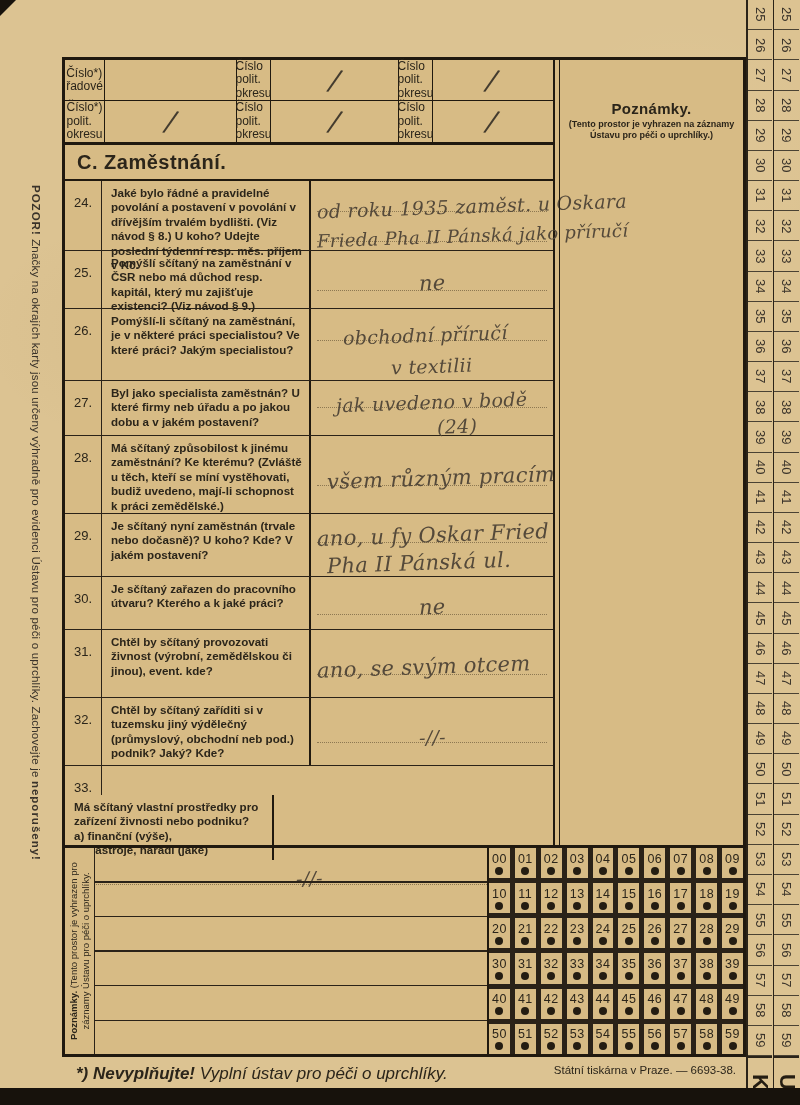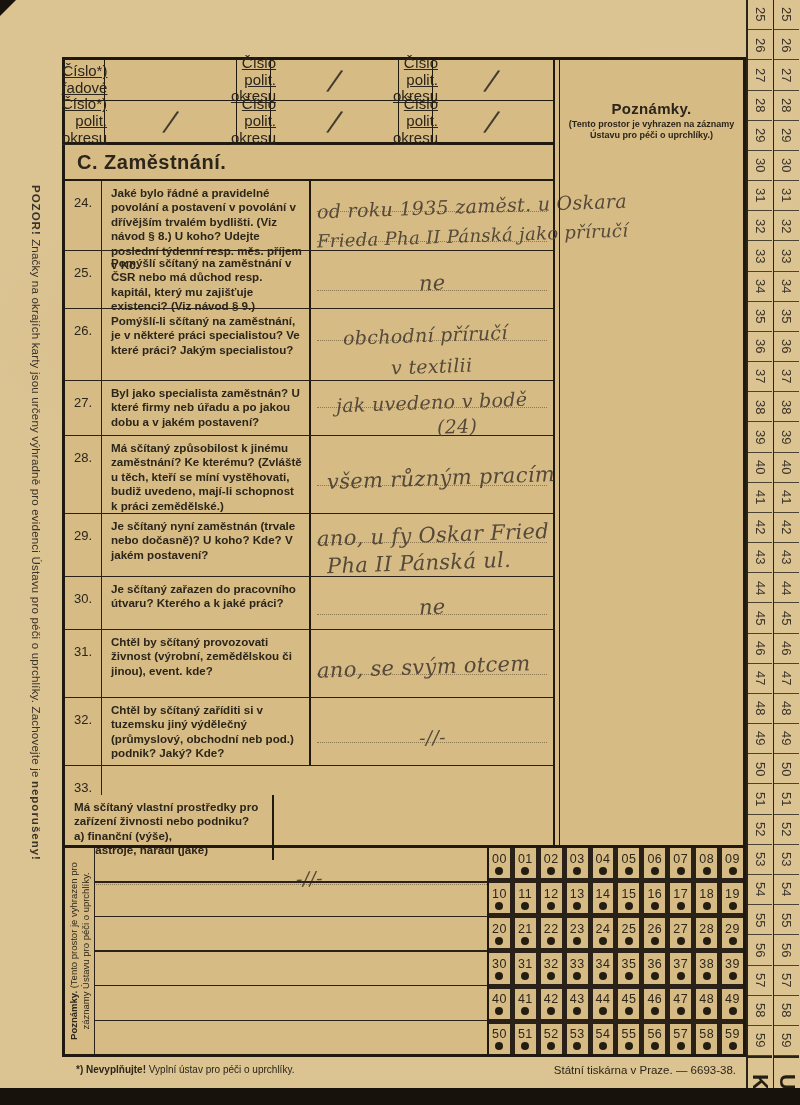--- a/index.html
+++ b/index.html
@@ -42,21 +42,21 @@
     border:3px solid #20190f;background:#d7bb85;}
   .card-inner{position:relative;width:678px;height:994px;}
 
   .left-block{position:absolute;left:0;top:0;width:490px;height:785px;box-sizing:border-box;
     border-right:2px solid #20190f;}
 
   
   .hdr-row{display:flex;height:41px;box-sizing:border-box;border-bottom:1px solid #20190f;}
   .hdr-row.r2{border-bottom:3px solid #20190f;height:44px;}
   .hdr-cell{box-sizing:border-box;border-right:1px solid #20190f;display:flex;align-items:center;justify-content:center;}
-  .hdr-label{font-size:15px;line-height:1.12;text-align:right;white-space:pre-line;color:#2b251a;text-decoration:underline;}
+  .hdr-label{font-size:12px;line-height:1.12;text-align:left;white-space:pre-line;color:#2b251a;}
   .hl1{width:40px;}.hv1{width:132px;}.hl2{width:34px;}.hv2{width:128px;}.hl3{width:34px;}.hv3{width:118px;border-right:none;}
   .slash{font-family:"DejaVu Serif",serif;font-style:italic;font-size:28px;font-weight:300;color:#433b2e;transform:rotate(8deg);}
 
   
   .sec-title{height:36px;box-sizing:border-box;border-bottom:2px solid #20190f;
     display:flex;align-items:center;padding-left:12px;
     font-size:20px;font-weight:bold;letter-spacing:.5px;}
 
   
   .q-row{display:flex;box-sizing:border-box;border-bottom:1px solid #2a2218;}
@@ -92,21 +92,21 @@
   .vlabel{position:absolute;left:3px;top:203px;width:200px;height:26px;
     transform:rotate(-90deg);transform-origin:0 0;
     font-size:9.5px;line-height:1.3;text-align:center;color:#2b251a;white-space:nowrap;}
   .punch-grid{flex:1;display:grid;grid-template-columns:repeat(10,1fr);grid-template-rows:repeat(6,1fr);
     gap:5px;background:#2a2218;}
   .pg-cell{background:#d7bb85;display:flex;flex-direction:column;align-items:center;justify-content:center;gap:1px;}
   .pg-num{font-size:12.5px;letter-spacing:.5px;color:#2b251a;}
   .pg-dot{width:8px;height:8px;border-radius:50%;background:#241d12;}
 
   
-  .footer-note{position:absolute;left:76px;top:1064px;font-size:10px;color:#2b251a;}
+  .footer-note{position:absolute;left:76px;top:1064px;font-size:17px;color:#2b251a;font-style:italic;}
   .footer-printer{position:absolute;right:64px;top:1064px;font-size:11.5px;color:#2b251a;}
 </style>
 </head>
 <body>
 
 <div class="corner-mark"></div>
 
 <div class="pozor-wrap">
   <div class="pozor">
     <b>POZOR!</b><span> Značky na okrajích karty jsou určeny výhradně pro evidenci Ústavu pro péči o uprchlíky. Zachovejte je </span><b>neporušeny!</b>

